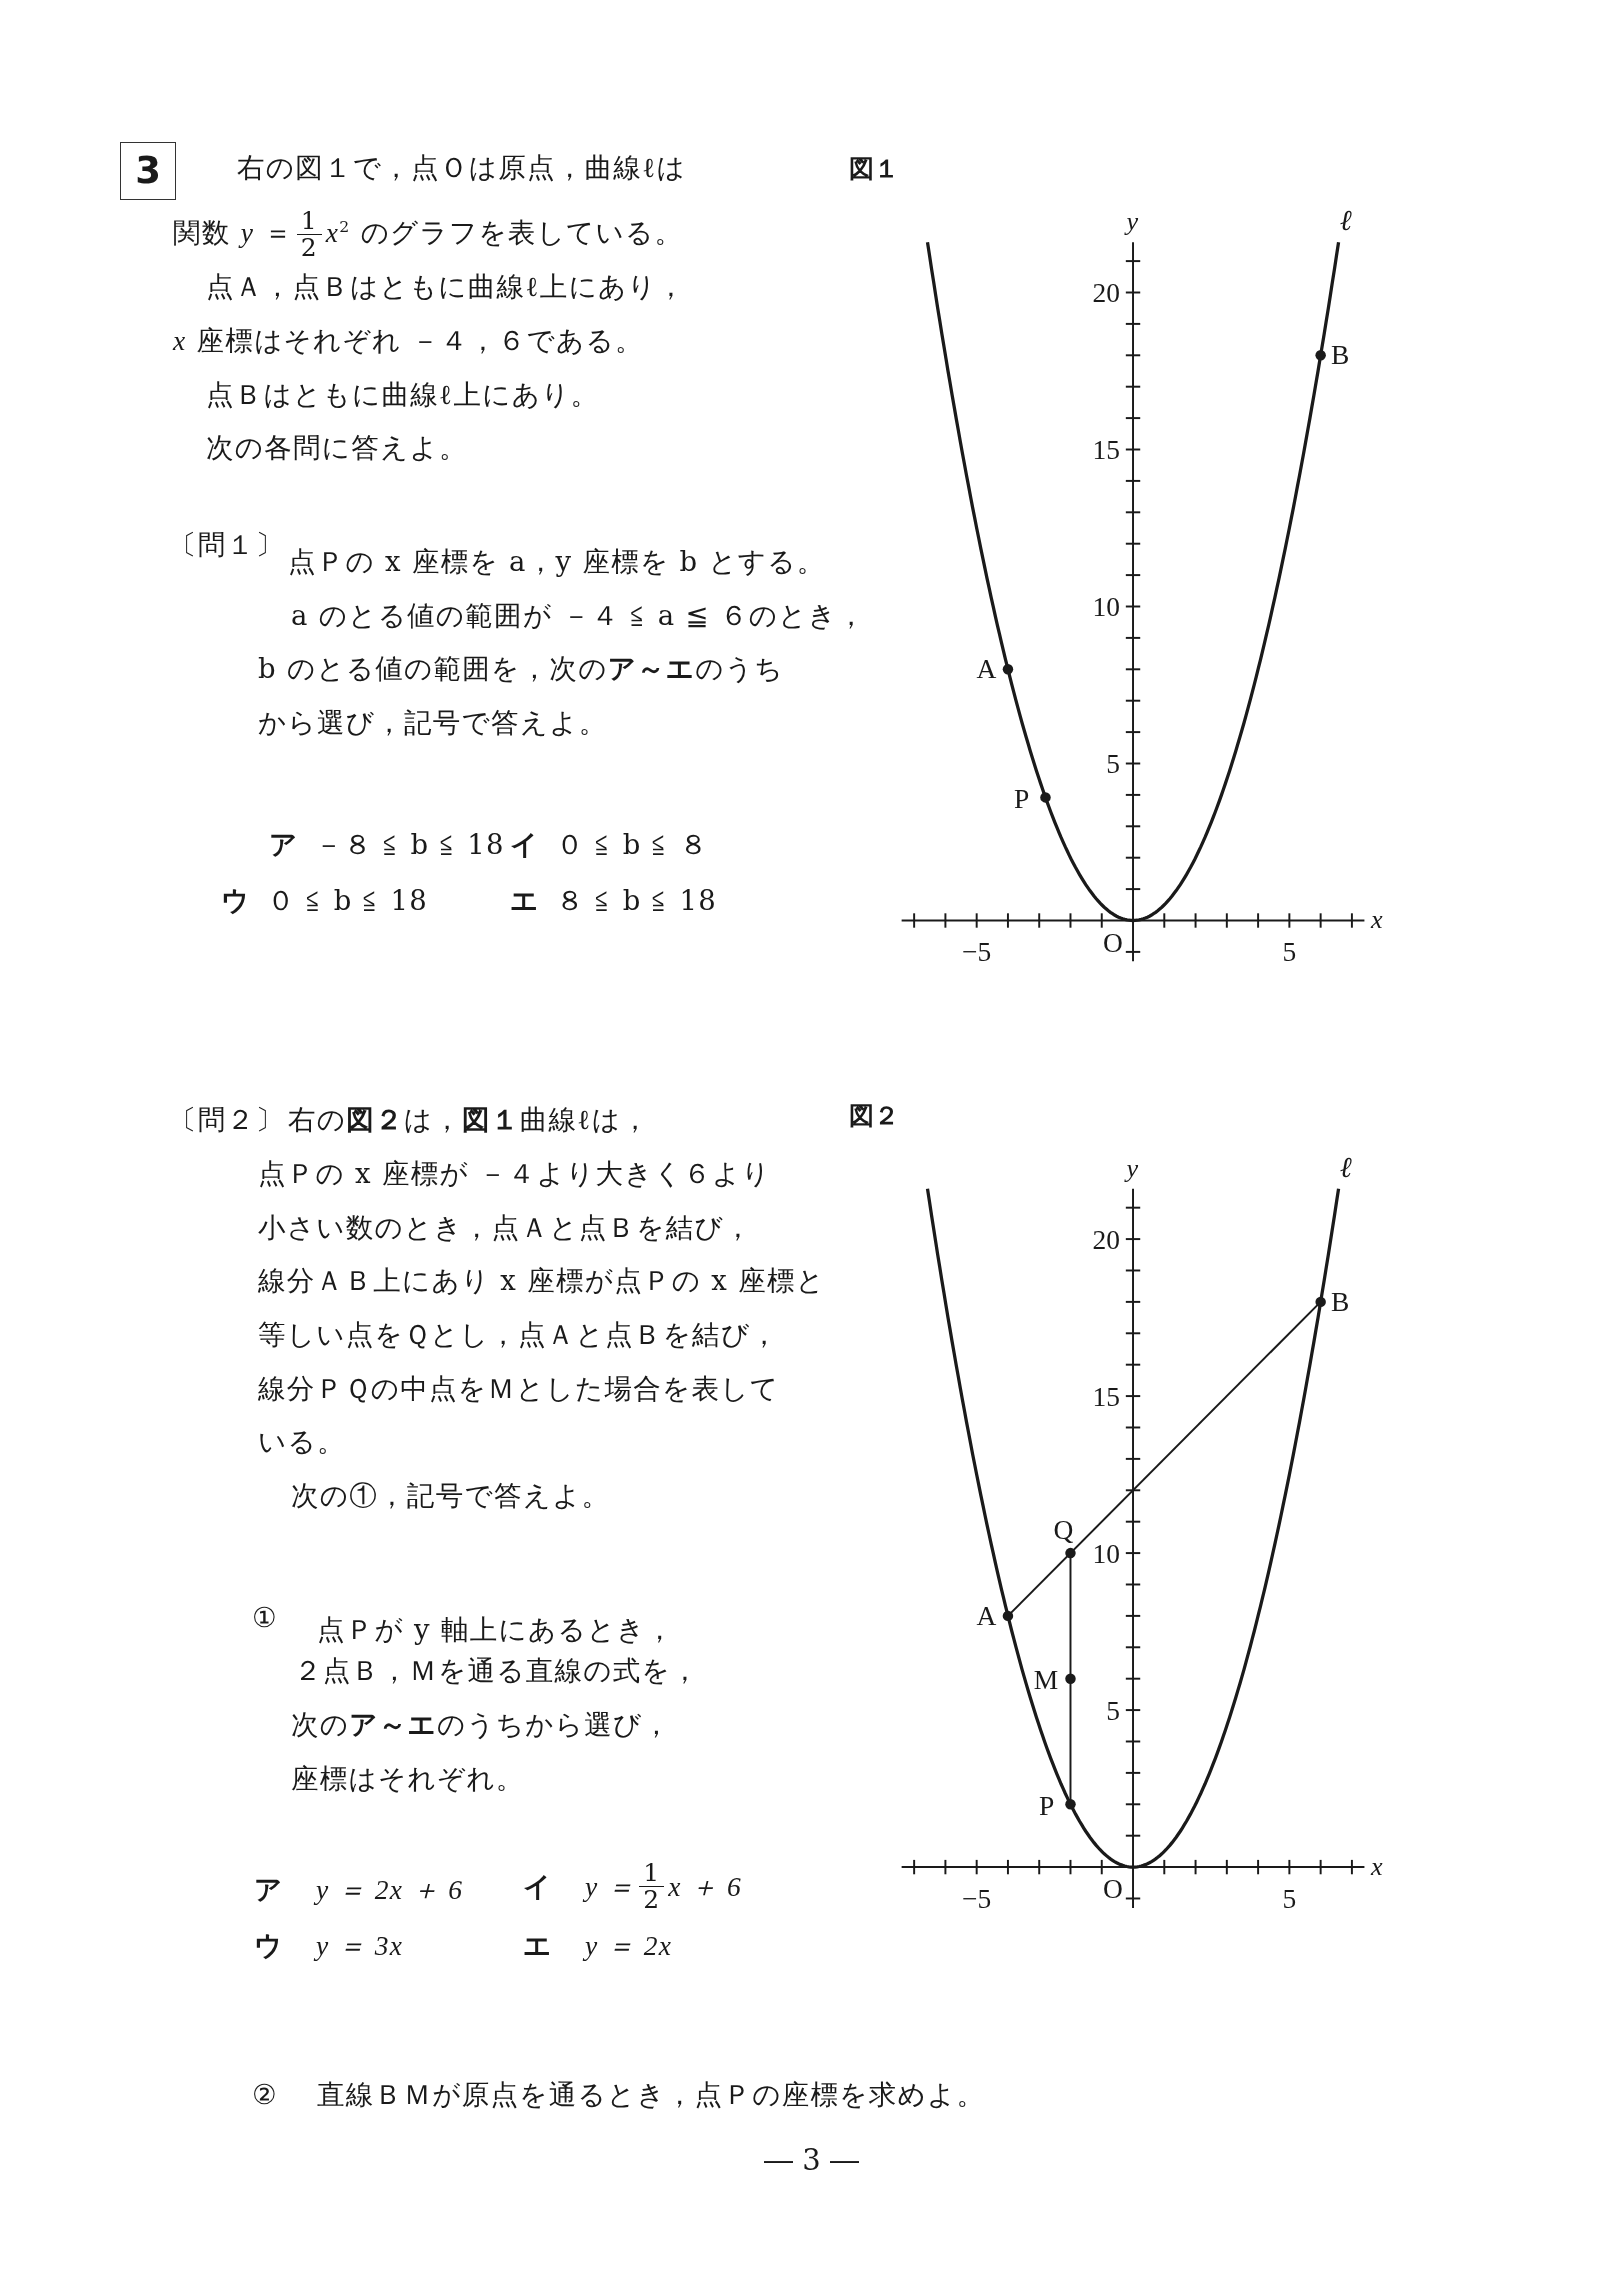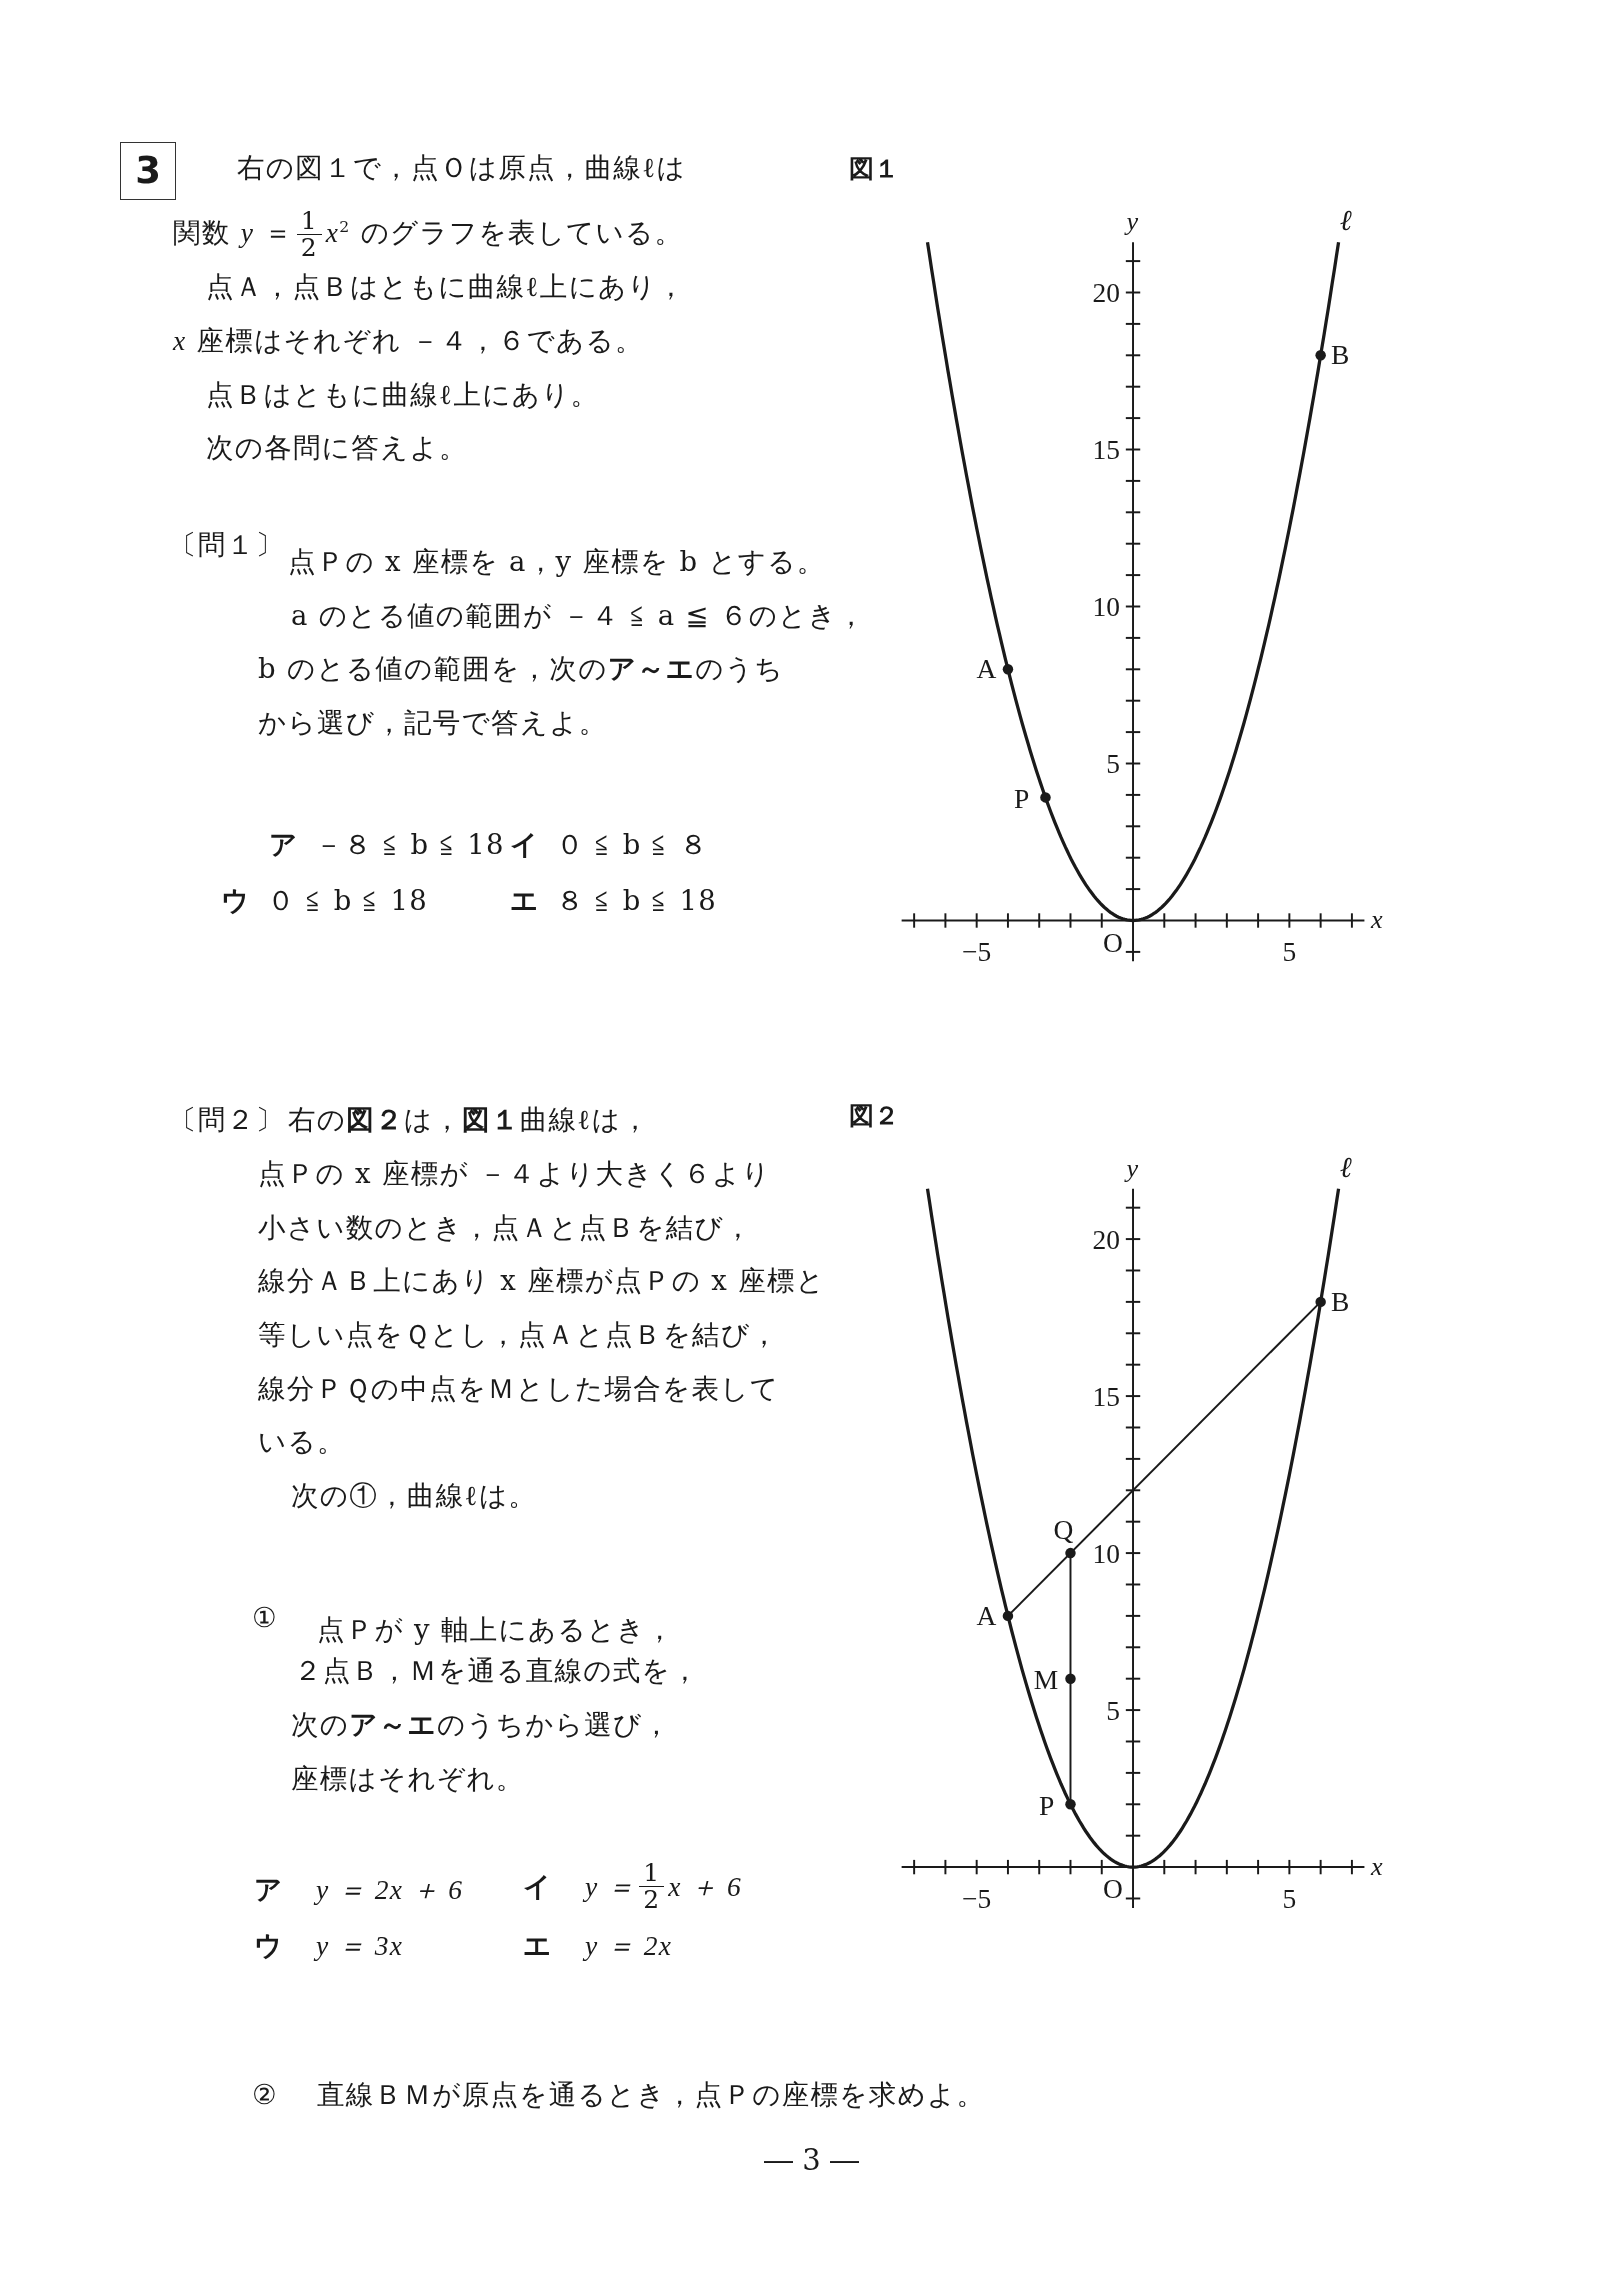--- a/index.html
+++ b/index.html
@@ -46,21 +46,21 @@
 <div class="line" style="left:510px; top:882px;"><span class="bold choice-mark">エ</span><span>８ ≦ b ≦ 18</span></div>
 
 <div class="line" style="left:169px; top:1101px;">〔問２〕</div>
 <div class="line" style="left:288px; top:1101px;"><span>右の</span><span class="bold">図２</span><span>は，</span><span class="bold">図１</span><span>曲線ℓは，</span></div>
 <div class="line" style="left:258px; top:1155px;">点Ｐの x 座標が －４より大きく６より</div>
 <div class="line" style="left:258px; top:1209px;">小さい数のとき，点Ａと点Ｂを結び，</div>
 <div class="line" style="left:258px; top:1262px;">線分ＡＢ上にあり x 座標が点Ｐの x 座標と</div>
 <div class="line" style="left:258px; top:1316px;">等しい点をＱとし，点Ａと点Ｂを結び，</div>
 <div class="line" style="left:258px; top:1370px;">線分ＰＱの中点をＭとした場合を表して</div>
 <div class="line" style="left:258px; top:1423px;">いる。</div>
-<div class="line" style="left:291px; top:1477px;">次の①，曲線ℓは。</div>
+<div class="line" style="left:291px; top:1477px;">次の①，記号で答えよ。</div>
 
 <div class="line" style="left:252px; top:1599px;">①</div>
 <div class="line" style="left:317px; top:1599px;margin-top:12px;">点Ｐが y 軸上にあるとき，</div>
 <div class="line" style="left:294px; top:1652px;">２点Ｂ，Ｍを通る直線の式を，</div>
 <div class="line" style="left:291px; top:1706px;"><span>次の</span><span class="bold">ア～エ</span><span>のうちから選び，</span></div>
 <div class="line" style="left:291px; top:1760px;">座標はそれぞれ。</div>
 
 <div class="line it" style="left:254px; top:1871px; font-style:normal;"><span class="bold choice-mark" style="width:62px">ア</span><span class="it">y ＝ 2x ＋ 6</span></div>
 <div class="line" style="left:523px; top:1860px;"><span class="bold choice-mark" style="width:62px; vertical-align:middle">イ</span><span class="it" style="vertical-align:middle">y ＝</span><span class="frac"><span class="num">1</span><span class="den">2</span></span><span class="it" style="vertical-align:middle">x ＋ 6</span></div>
 <div class="line" style="left:254px; top:1927px;"><span class="bold choice-mark" style="width:62px">ウ</span><span class="it">y ＝ 3x</span></div>

